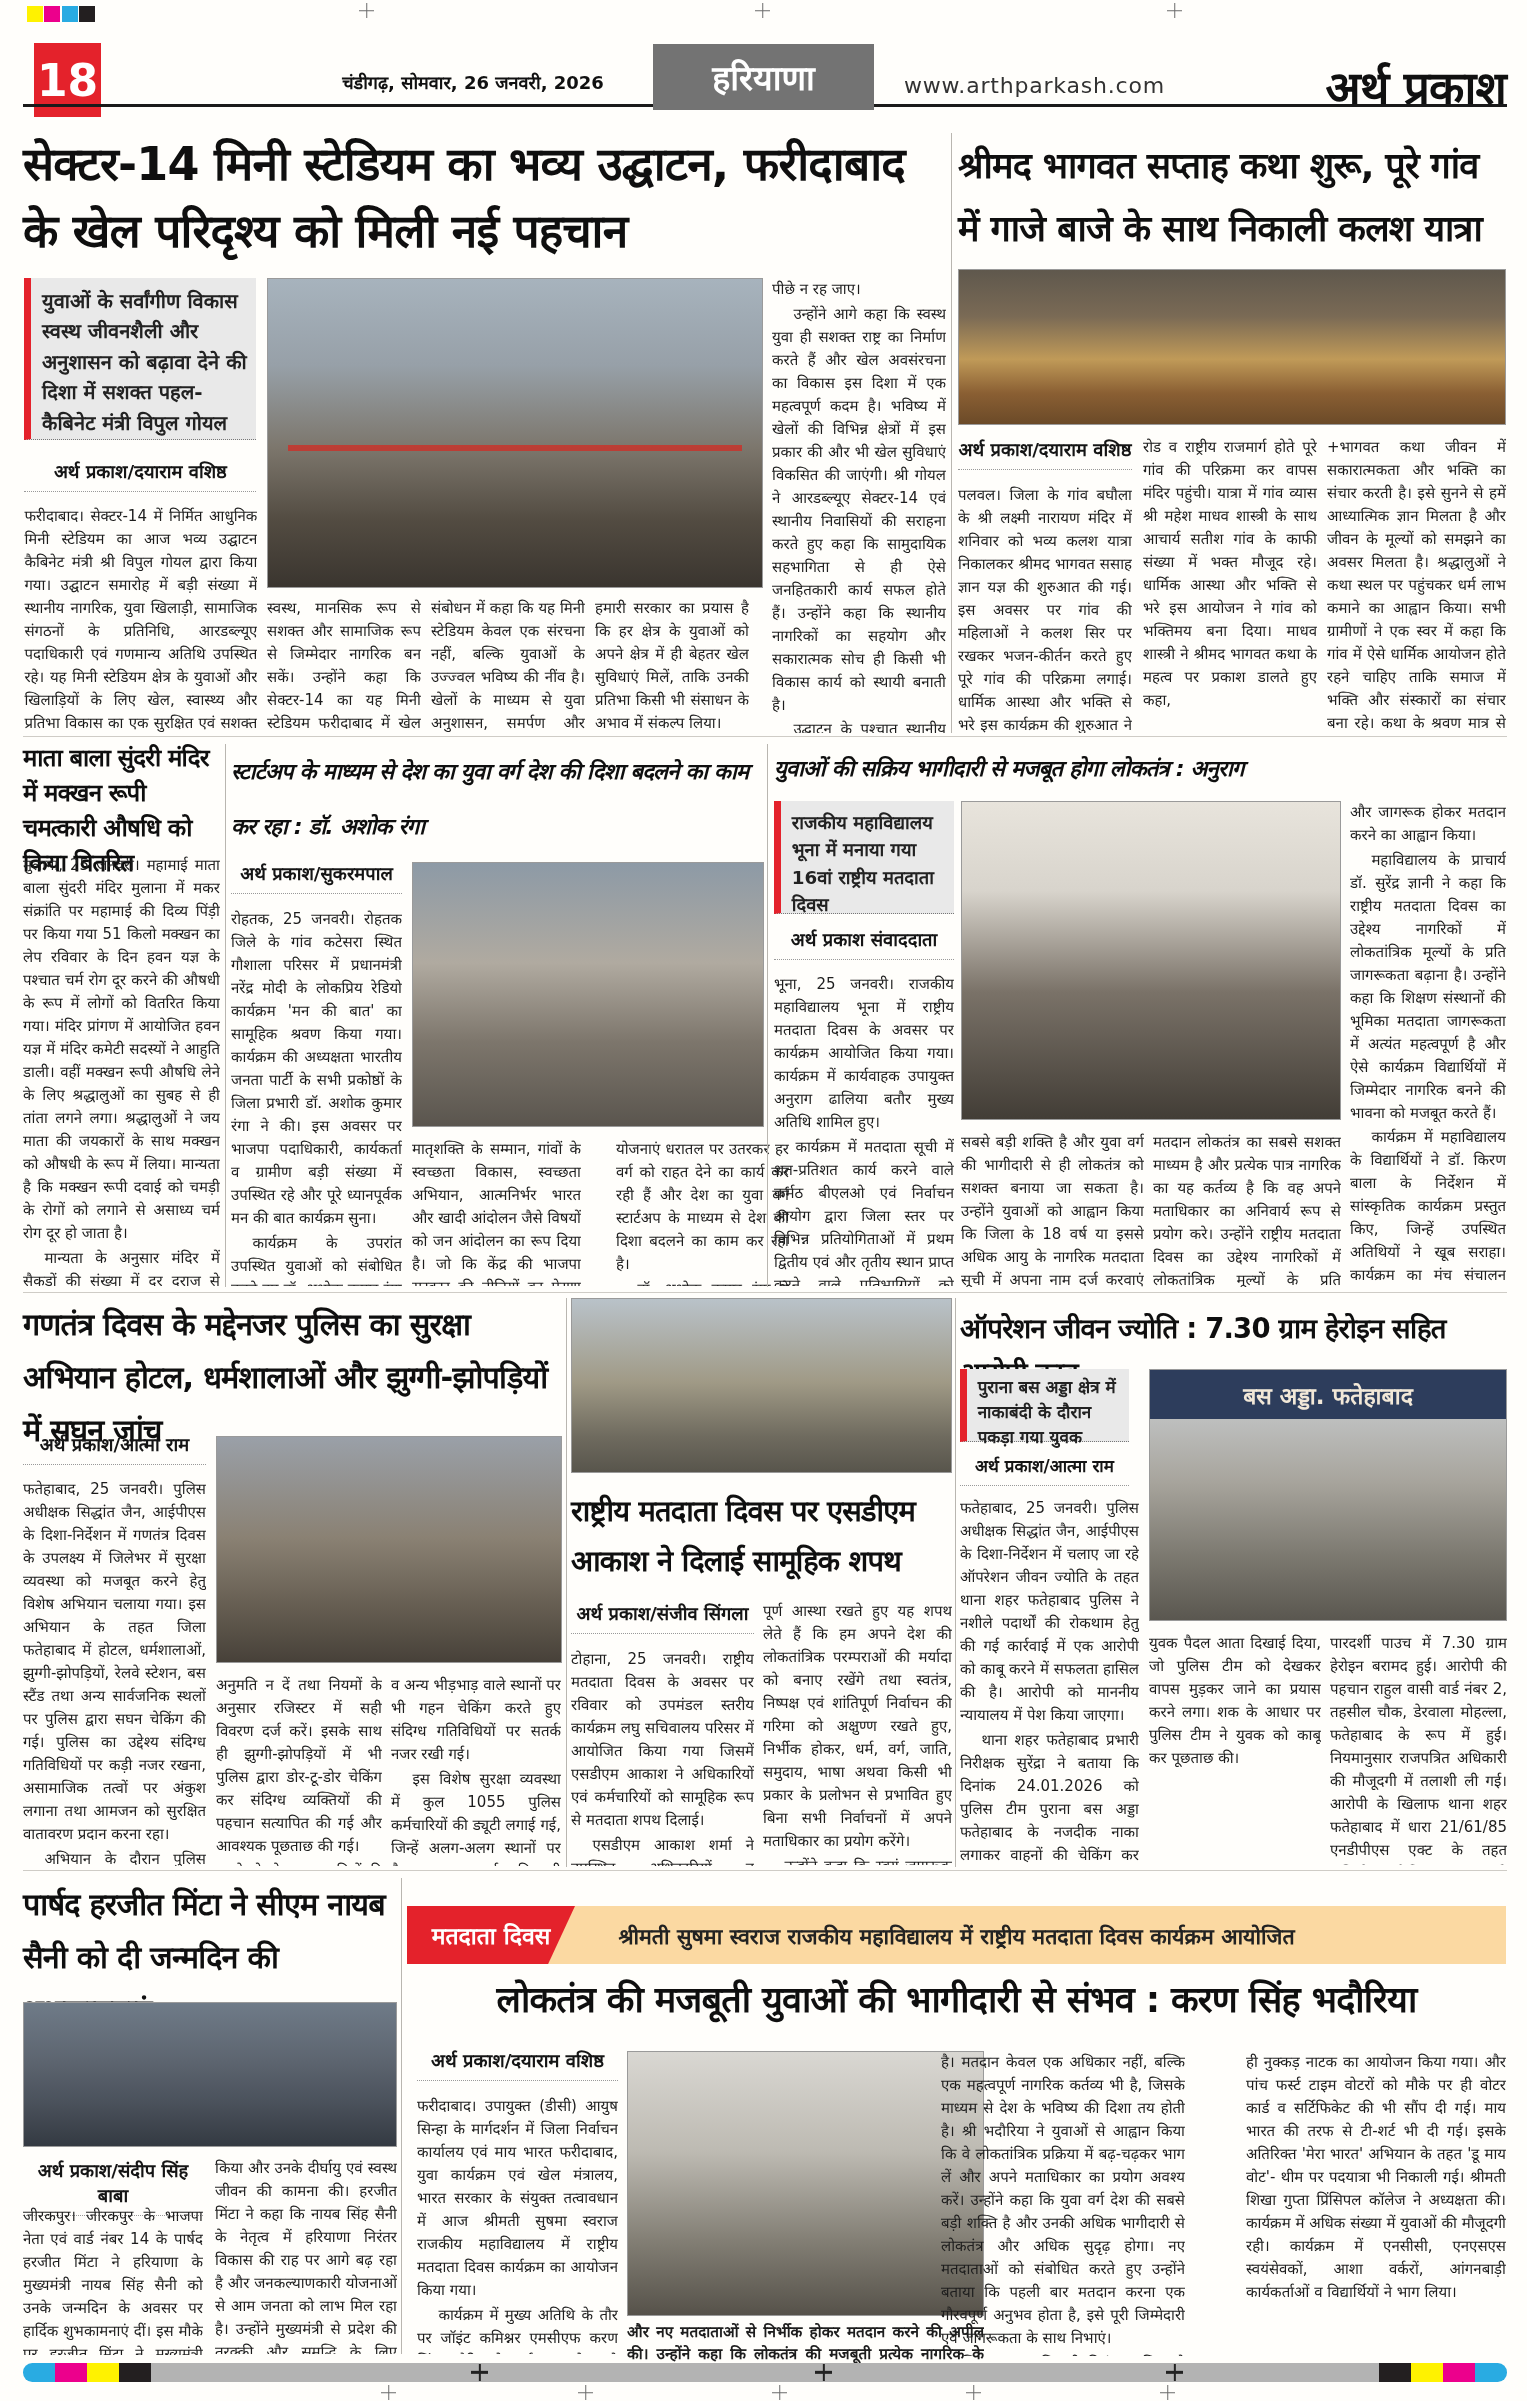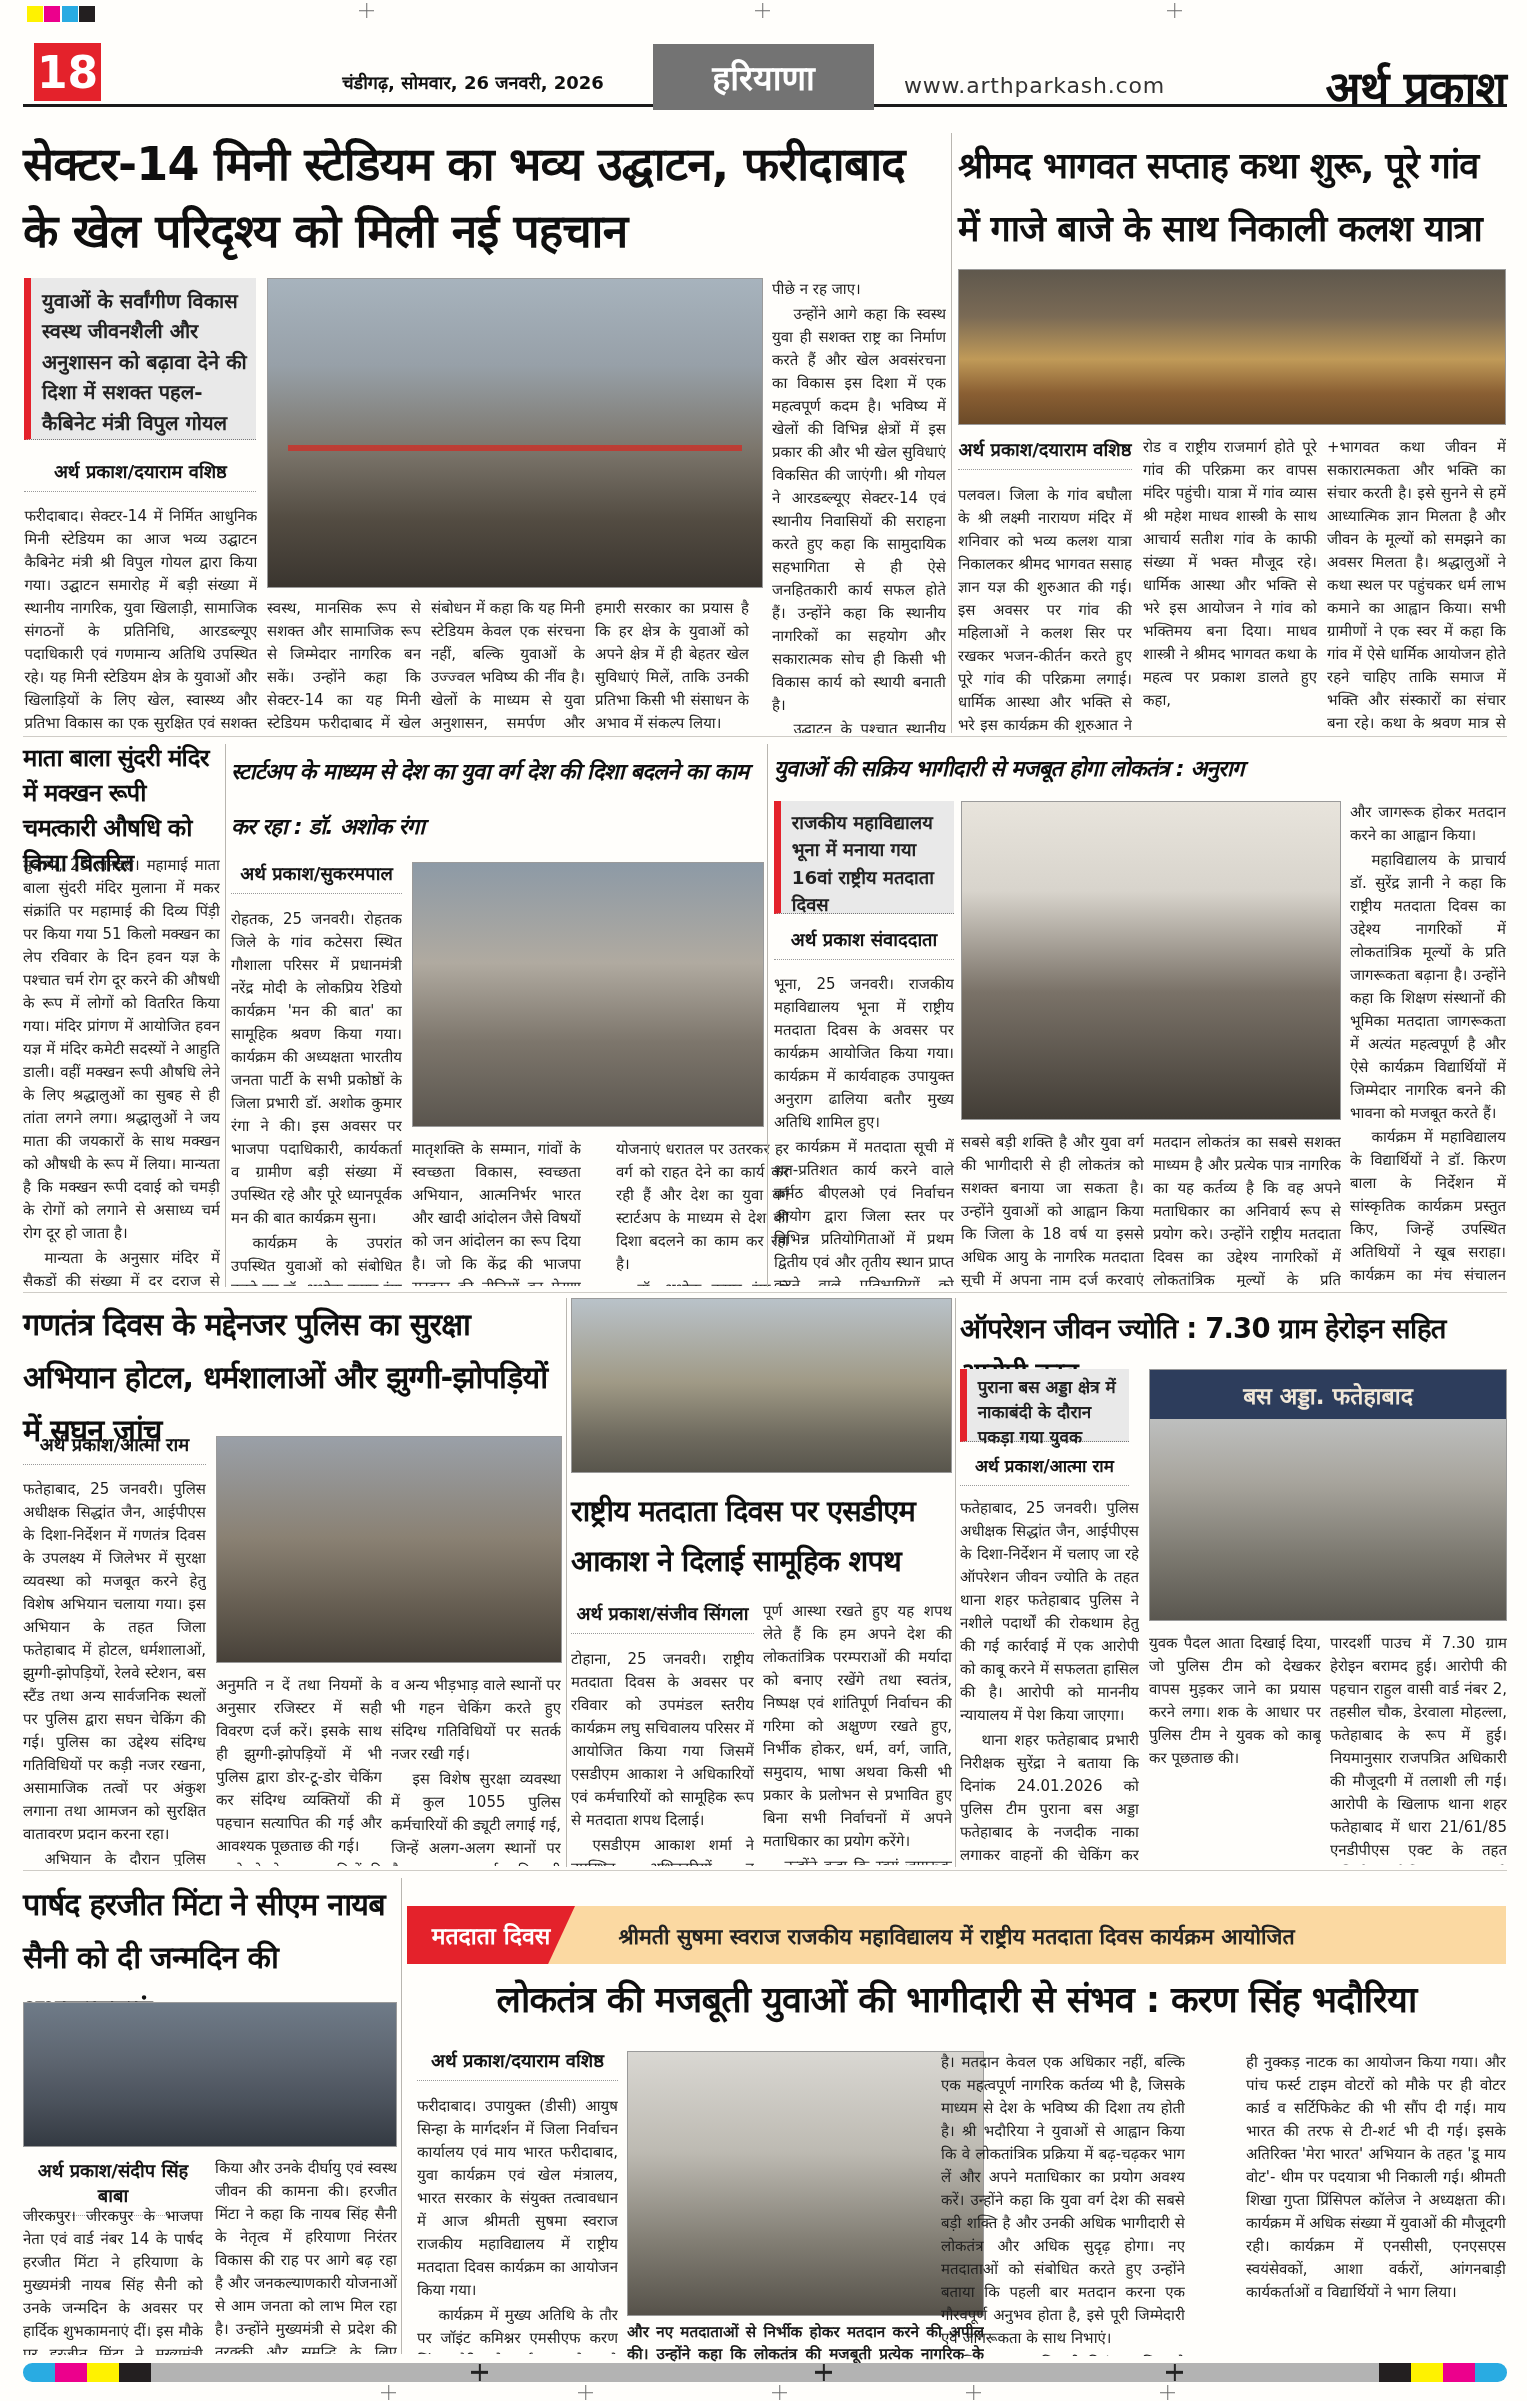--- a/index.html
+++ b/index.html
@@ -61,21 +61,21 @@
 <div id="page">
 
   <div class="abs sq" style="left:27px;top:6.1px;background:#fff200;"></div>
   <div class="abs sq" style="left:44px;top:6.1px;background:#ec008c;"></div>
   <div class="abs sq" style="left:62px;top:6.1px;background:#29abe2;"></div>
   <div class="abs sq" style="left:79px;top:6.1px;background:#231f20;"></div>
   <div class="abs plus" style="left:359px;top:3.1px;"></div>
   <div class="abs plus" style="left:755px;top:3.1px;"></div>
   <div class="abs plus" style="left:1167px;top:3.1px;"></div>
 
-  <div class="abs pgnum" style="left:34px;top:43px;width:67px;height:58px;">18</div>
+  <div class="abs pgnum" style="left:34px;top:43px;width:67px;height:74px;">18</div>
   <div class="abs dateline" style="left:313px;top:70px;width:320px;">चंडीगढ़, सोमवार, 26 जनवरी, 2026</div>
   <div class="abs section-box" style="left:653px;top:44px;width:221px;height:66px;">हरियाणा</div>
   <div class="abs website" style="left:904px;top:73px;width:229px;">www.arthparkash.com</div>
   <div class="abs masthead" style="left:1266px;top:55px;width:240px;">अर्थ प्रकाश</div>
   <div class="abs toprule" style="left:23px;top:104px;width:1484px;height:3.1px;"></div>
 
   <div class="abs hl lead" style="left:23px;top:131px;width:925px;">सेक्टर-14 मिनी स्टेडियम का भव्य उद्घाटन, फरीदाबाद के खेल परिदृश्य को मिली नई पहचान</div>
   <div class="abs kicker" style="left:24.4px;top:278px;width:232px;height:162px;">युवाओं के सर्वांगीण विकास स्वस्थ जीवनशैली और अनुशासन को बढ़ावा देने की दिशा में सशक्त पहल- कैबिनेट मंत्री विपुल गोयल</div>
   <div class="abs byline" style="left:24.4px;top:458px;width:232px;">अर्थ प्रकाश/दयाराम वशिष्ठ</div>
   <div class="abs bt" style="left:24.4px;top:505px;width:233px;height:227px;">

